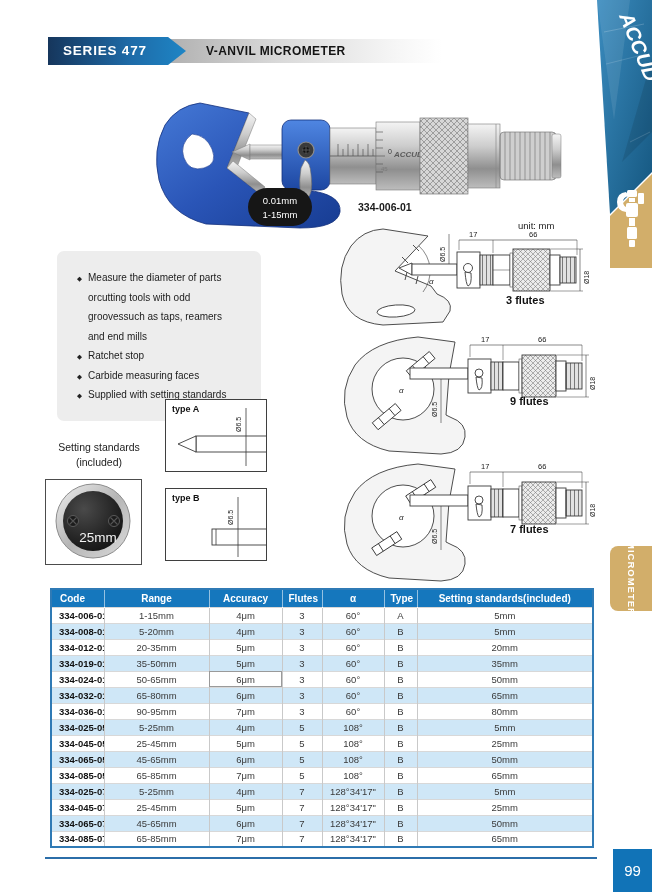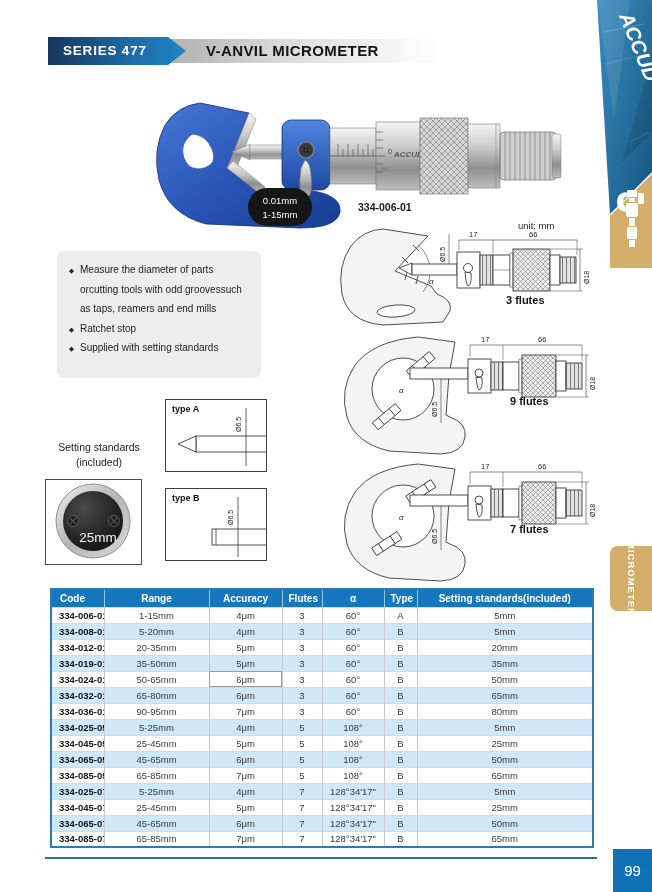--- a/index.html
+++ b/index.html
@@ -4,30 +4,30 @@
 <style>
   html,body{margin:0;padding:0;background:#888;}
   *{box-sizing:border-box;}
   .page{position:relative;width:652px;height:892px;background:#fff;overflow:hidden;
         font-family:"Liberation Sans",sans-serif;color:#222;margin:0 auto;}
   .abs{position:absolute;}
 
   
   .title-strip{left:168px;top:39px;width:274px;height:24px;
     background:linear-gradient(90deg,#b0b0b0 0%,#d9d9d9 40%,#f7f7f7 85%,#fff 100%);
-    line-height:24px;font-weight:bold;font-size:15px;color:#141414;letter-spacing:.4px;padding-left:38px;}
+    line-height:24px;font-weight:bold;font-size:12px;color:#141414;letter-spacing:.4px;padding-left:38px;}
   .series-arrow{left:48px;top:37px;width:138px;height:28px;
     background:linear-gradient(90deg,#16365c 0%,#1e6ba8 60%,#1e85c5 100%);
     clip-path:polygon(0 0,87% 0,100% 50%,87% 100%,0 100%);
     color:#fff;font-weight:bold;font-size:13.5px;letter-spacing:.8px;line-height:28px;text-align:left;padding-left:15px;}
 
   
   .features{left:57px;top:251px;width:204px;min-height:127px;background:#ededed;border-radius:7px;
     padding:9px 12px 8px 12px;}
-  .features ul{margin:0;padding:0;list-style:none;font-size:10px;line-height:1.95;color:#1c1c1c;}
+  .features ul{margin:8px;padding:0;list-style:none;font-size:10px;line-height:1.95;color:#1c1c1c;}
   .features li{display:flex;}
   .blt{font-size:6.5px;margin:5px 6px 0 0;color:#222;flex:0 0 auto;}
 
   
   .model-code{font-weight:bold;font-size:10.5px;color:#1a1a1a;}
   .unit-note{font-size:9.5px;color:#222;}
   .fl-caption{font-weight:bold;font-size:11px;color:#111;}
   .ss-label{width:118px;text-align:center;font-size:10.5px;line-height:15px;color:#1c1c1c;}
   .ss-photo{border:1px solid #4c4c4c;background:#fff;}
   .type-box{width:102px;height:73px;border:1px solid #3f3f3f;background:#fff;}
@@ -176,20 +176,24 @@
 
   <div class="abs features">
     <ul>
         <li>
           <span class="blt">◆</span>
           <span>Measure the diameter of parts orcutting tools with odd groovessuch as taps, reamers and end mills</span>
         </li>
         <li>
           <span class="blt">◆</span>
           <span>Ratchet stop</span>
+        </li>
+        <li>
+          <span class="blt">◆</span>
+          <span>Carbide measuring faces</span>
         </li>
         <li>
           <span class="blt">◆</span>
           <span>Supplied with setting standards</span>
         </li>
       </ul>
   </div>
 
   <div class="abs unit-note" style="left:518px;top:220px">unit: mm</div>
 

